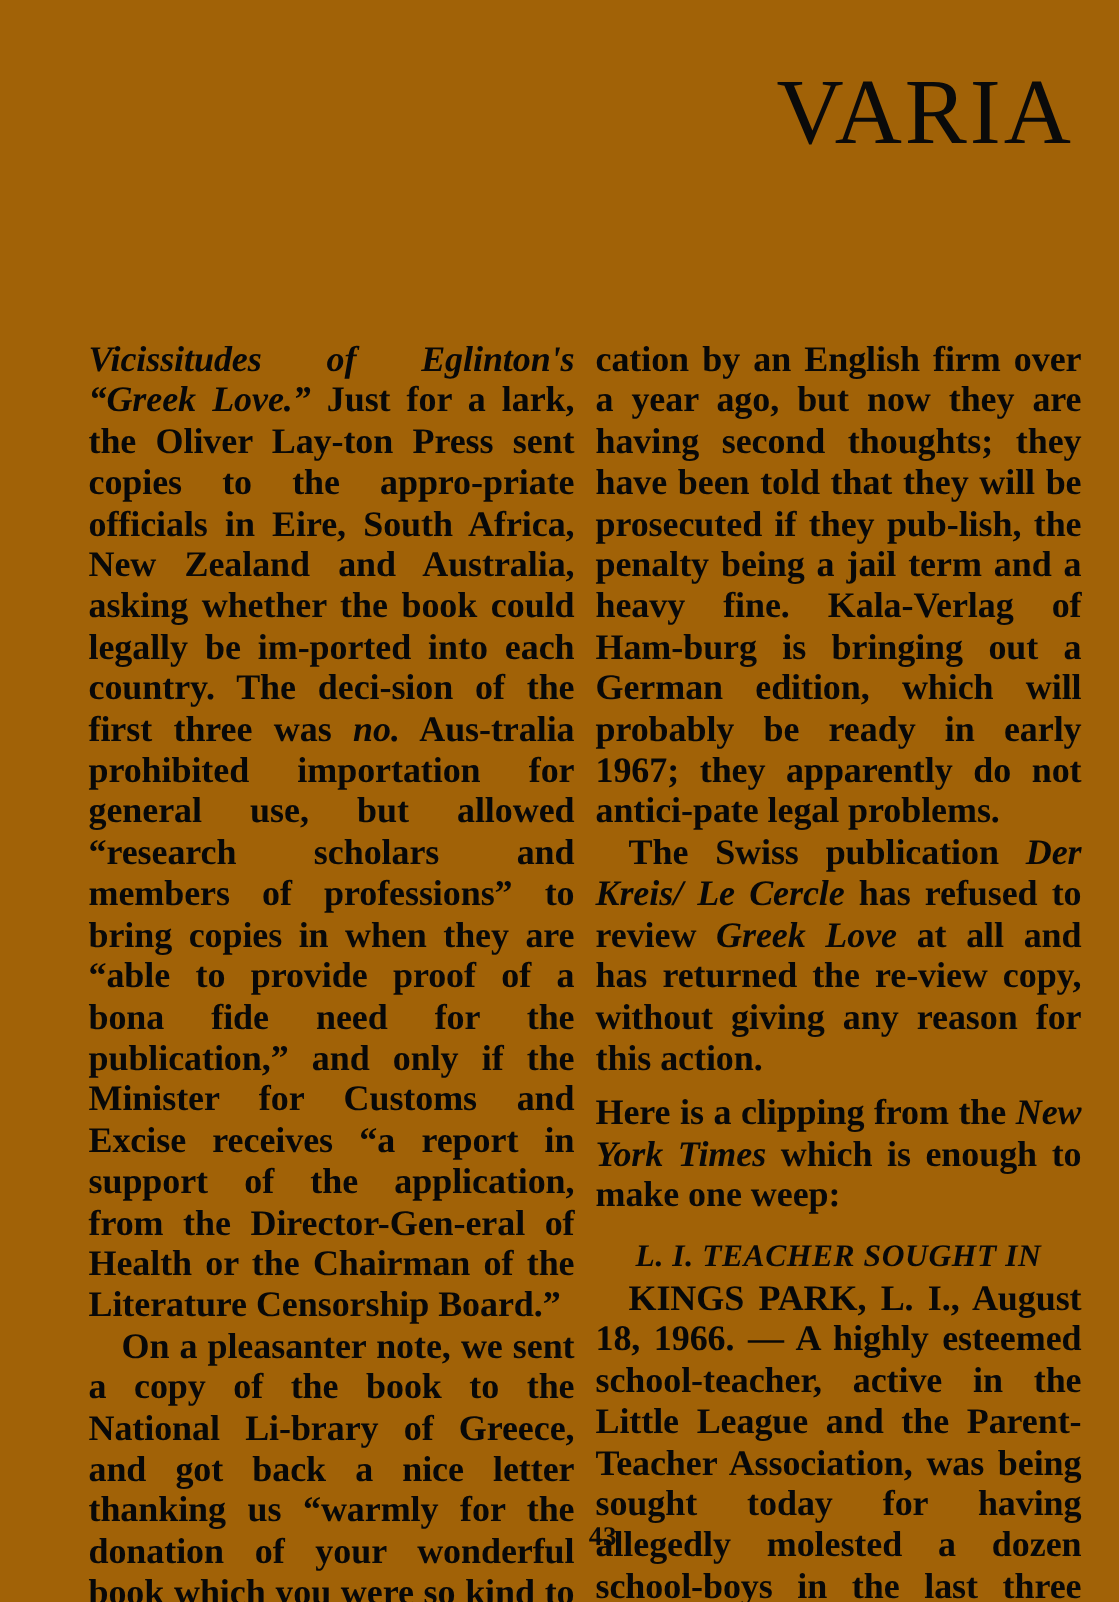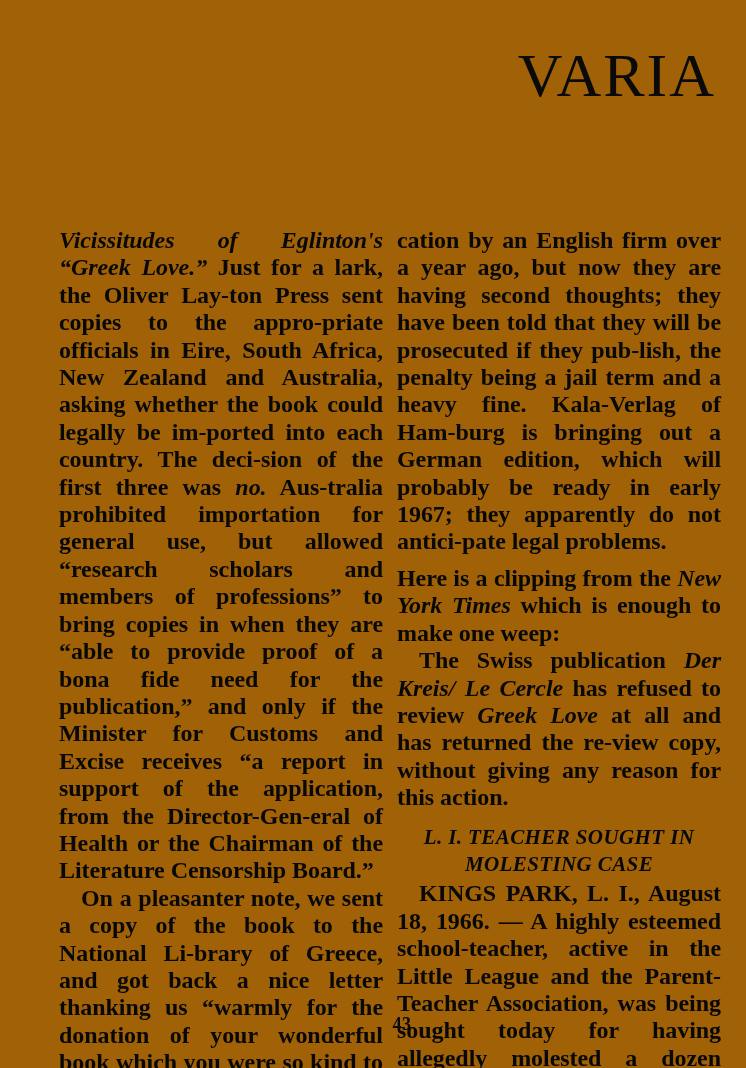--- a/index.html
+++ b/index.html
@@ -127,26 +127,25 @@
   <div class="columns">
 
     <div class="col">
       <p class="para nostretch"><span class="it">Vicissitudes of Eglinton's “Greek Love.”</span><span> Just for a lark, the Oliver Lay-ton Press sent copies to the appro-priate officials in Eire, South Africa, New Zealand and Australia, asking whether the book could legally be im-ported into each country. The deci-sion of the first three was </span><span class="it">no.</span><span> Aus-tralia prohibited importation for general use, but allowed “research scholars and members of professions” to bring copies in when they are “able to provide proof of a bona fide need for the publication,” and only if the Minister for Customs and Excise receives “a report in support of the application, from the Director-Gen-eral of Health or the Chairman of the Literature Censorship Board.”</span></p>
       <p class="para indent nostretch"><span>On a pleasanter note, we sent a copy of the book to the National Li-brary of Greece, and got back a nice letter thanking us “warmly for the donation of your wonderful book which you were so kind to send us.” Perhaps the glorious spirit that was Greece is not completely dead.</span></p>
       <p class="para indent nostretch"><span>The book was accepted for publi-</span></p>
     </div>
 
     <div class="col">
       <p class="para nostretch"><span>cation by an English firm over a year ago, but now they are having second thoughts; they have been told that they will be prosecuted if they pub-lish, the penalty being a jail term and a heavy fine. Kala-Verlag of Ham-burg is bringing out a German edition, which will probably be ready in early 1967; they apparently do not antici-pate legal problems.</span></p>
+      <p class="para indent nostretch"><span>The Swiss publication </span><span class="it">Der Kreis/ Le Cercle</span><span> has refused to review </span><span class="it">Greek Love</span><span> at all and has returned the re-view copy, without giving any reason for this action.</span></p>
       <p class="para gap-before nostretch"><span>Here is a clipping from the </span><span class="it">New York Times</span><span> which is enough to make one weep:</span></p>
-      <p class="para indent nostretch"><span>The Swiss publication </span><span class="it">Der Kreis/ Le Cercle</span><span> has refused to review </span><span class="it">Greek Love</span><span> at all and has returned the re-view copy, without giving any reason for this action.</span></p>
 
       <div class="clip-head">
         <span>L. I. TEACHER SOUGHT IN</span>
-        <span class="line2">MOLESTING CASE</span>
       </div>
 
       <p class="para indent nostretch"><span>KINGS PARK, L. I., August 18, 1966. — A highly esteemed school-teacher, active in the Little League and the Parent-Teacher Association, was being sought today for having allegedly molested a dozen school-boys in the last three years.</span></p>
     </div>
 
   </div>
 
   <div class="folio">43</div>
 
 </div>

